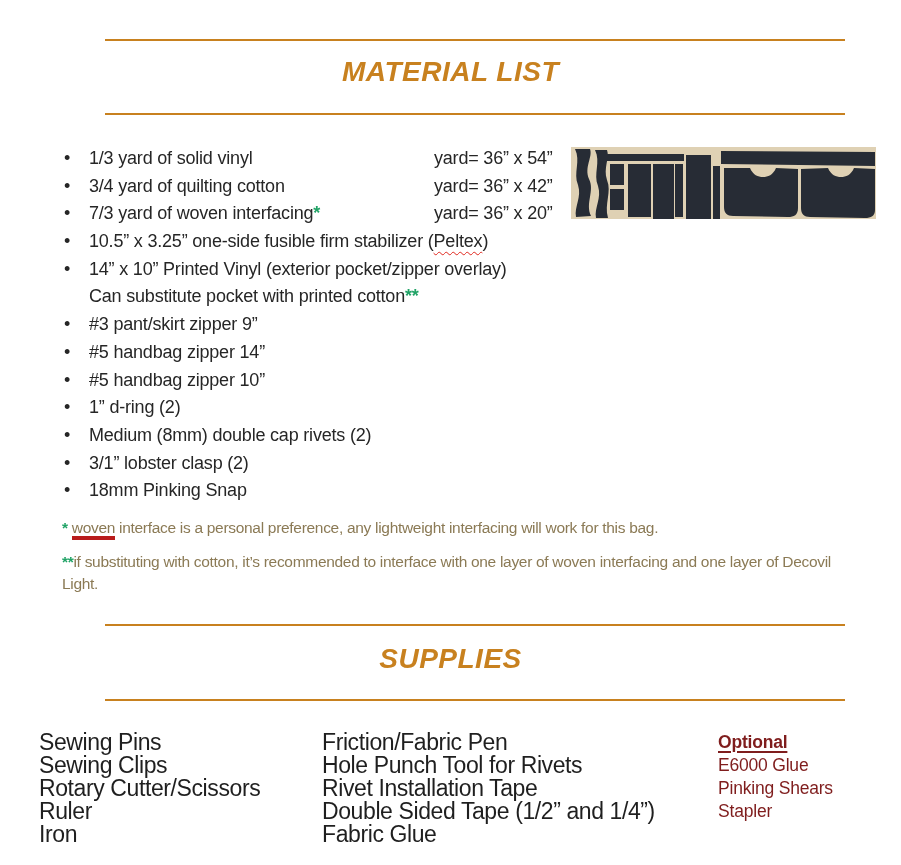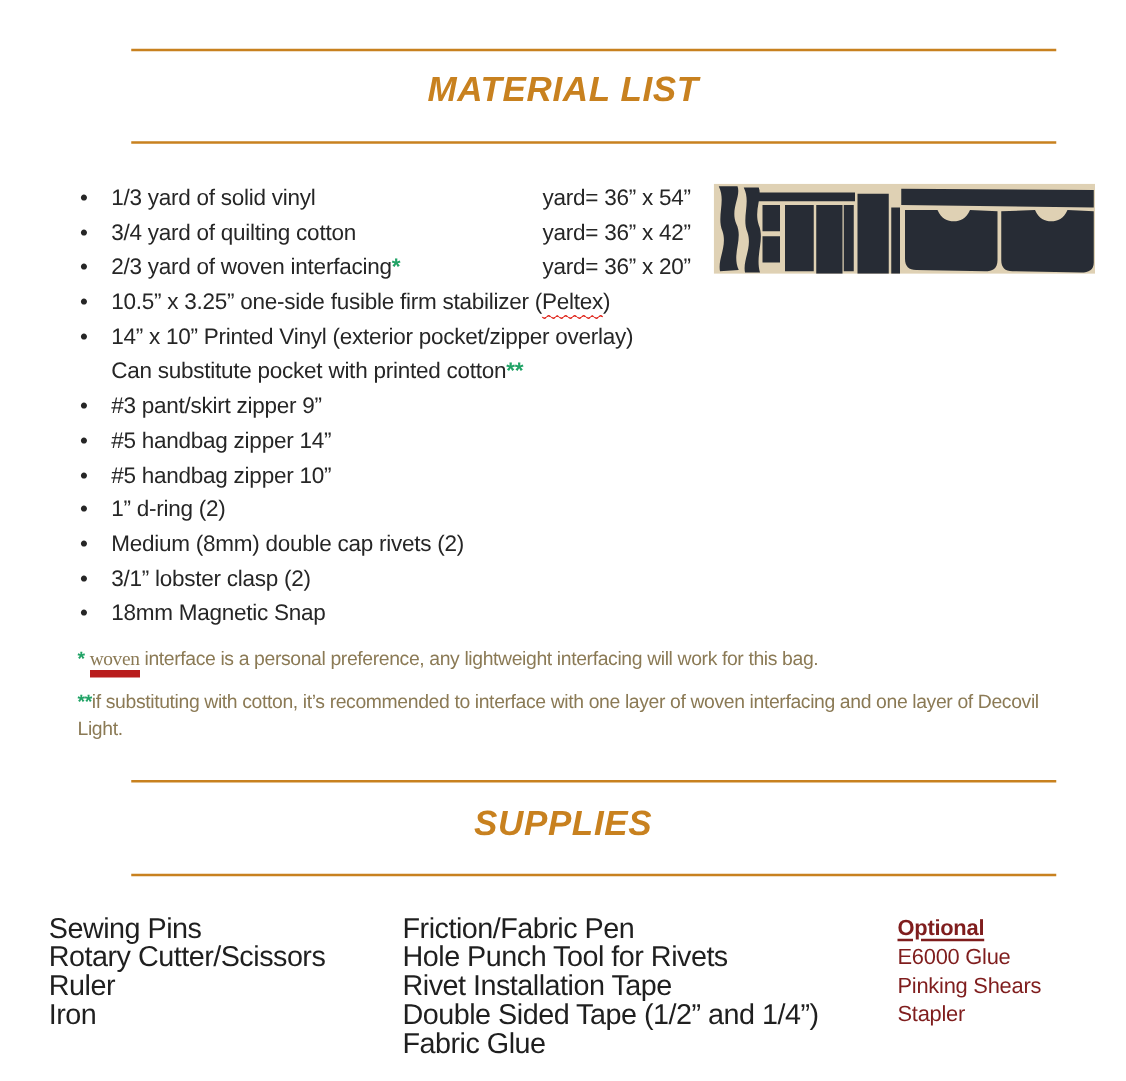--- a/index.html
+++ b/index.html
@@ -37,23 +37,22 @@
   }
   
   .fn {
     position:absolute; left:62px;
     color:#8b7a55; font-size:15.5px; letter-spacing:-0.3px;
     line-height:22px;
   }
   .fn1 { top:517px; width:780px; }
   .fn2 { top:551px; width:805px; }
   .wv {
-    border-bottom:6px solid #b91c1c;
+    border-bottom:4px solid #b91c1c;
     padding-bottom:0px;
-    font-family:Liberation Serif, serif;
   }
   
   .photo { position:absolute; left:571px; top:147px; width:305px; height:72px; }
   
   .slist {
     position:absolute; top:731px;
     font-size:23px; line-height:23px; letter-spacing:-0.4px;
     color:#1f1f1f; white-space:nowrap;
   }
   .slist.c1 { left:39px; }
@@ -83,21 +82,21 @@
     <span class="mtxt"><span>1/3 yard of solid vinyl</span></span>
     <span class="yard">yard= 36” x 54”</span>
   </div>
   <div class="mrow">
     <span class="blt">•</span>
     <span class="mtxt"><span>3/4 yard of quilting cotton</span></span>
     <span class="yard">yard= 36” x 42”</span>
   </div>
   <div class="mrow">
     <span class="blt">•</span>
-    <span class="mtxt"><span>2/3 yard of woven interfacing</span><span class="star">*</span></span>
+    <span class="mtxt"><span>7/3 yard of woven interfacing</span><span class="star">*</span></span>
     <span class="yard">yard= 36” x 20”</span>
   </div>
   <div class="mrow">
     <span class="blt">•</span>
     <span class="mtxt"><span>10.5” x 3.25” one-side fusible firm stabilizer (</span><span class="sp-red">Peltex</span><span>)</span></span>
   </div>
   <div class="mrow">
     <span class="blt">•</span>
     <span class="mtxt"><span>14” x 10” Printed Vinyl (exterior pocket/zipper overlay)</span></span>
   </div>
@@ -123,21 +122,21 @@
   <div class="mrow">
     <span class="blt">•</span>
     <span class="mtxt"><span>Medium (8mm) double cap rivets (2)</span></span>
   </div>
   <div class="mrow">
     <span class="blt">•</span>
     <span class="mtxt"><span>3/1” lobster clasp (2)</span></span>
   </div>
   <div class="mrow">
     <span class="blt">•</span>
-    <span class="mtxt"><span>18mm Magnetic Snap</span></span>
+    <span class="mtxt"><span>18mm Pinking Snap</span></span>
   </div>
 </div>
 
 <svg class="photo" viewBox="0 0 305 72" preserveAspectRatio="none">
   <rect x="0" y="0" width="305" height="72" fill="#e2d5b8"></rect>
   <rect x="0" y="0" width="305" height="72" fill="#d8c9a8" opacity="0.25"></rect>
   <g fill="#272c35">
     <path d="M4,2 C10,14 2,26 7,38 C11,50 3,60 5,70 L20,69 C14,56 24,44 18,32 C13,20 22,10 19,2 Z"></path>
     <path d="M24,3 C30,15 22,27 27,39 C31,51 23,61 25,71 L37,71 C33,57 41,45 36,33 C32,21 39,11 36,3 Z"></path>
     <rect x="33" y="7" width="80" height="7"></rect>
@@ -161,20 +160,21 @@
 <div class="fn fn2">
   <span class="star">**</span><span>if substituting with cotton, it’s recommended to interface with one layer of woven interfacing and one layer of Decovil Light.</span>
 </div>
 
 <div class="rule" style="top:624px"></div>
 <div class="sec-title" style="top:643px">SUPPLIES</div>
 <div class="rule" style="top:699px"></div>
 
 <div class="slist c1">
   <div>Sewing Pins</div>
+  <div>Sewing Clips</div>
   <div>Rotary Cutter/Scissors</div>
   <div>Ruler</div>
   <div>Iron</div>
 </div>
 
 <div class="slist c2">
   <div>Friction/Fabric Pen</div>
   <div>Hole Punch Tool for Rivets</div>
   <div>Rivet Installation Tape</div>
   <div>Double Sided Tape (1/2” and 1/4”)</div>

